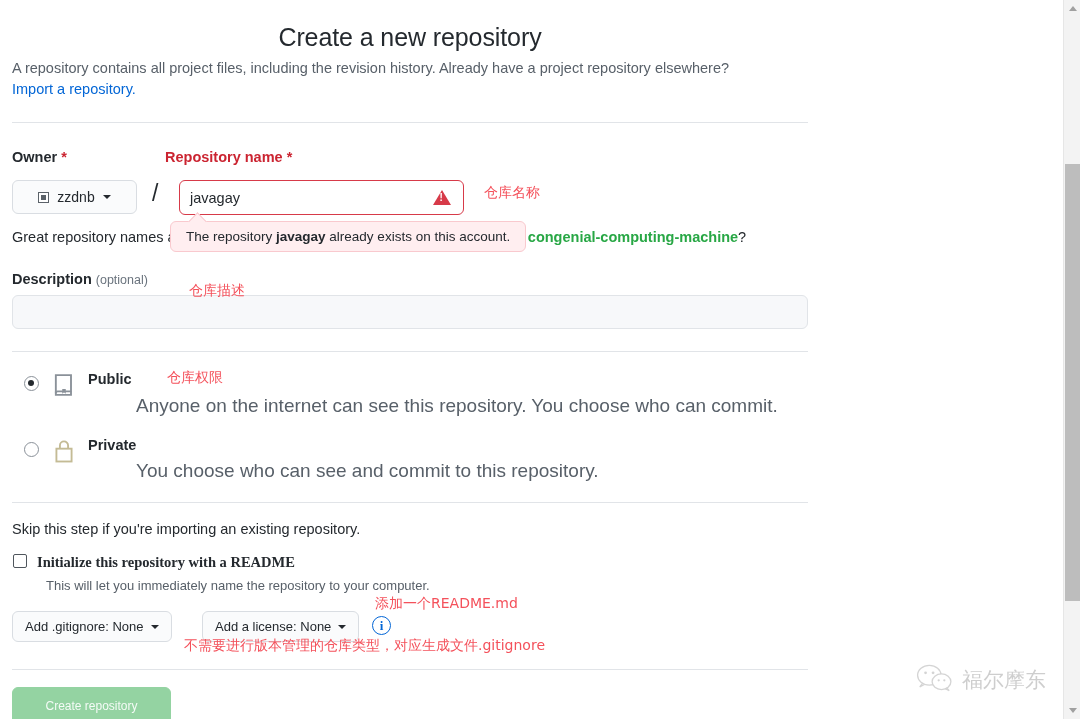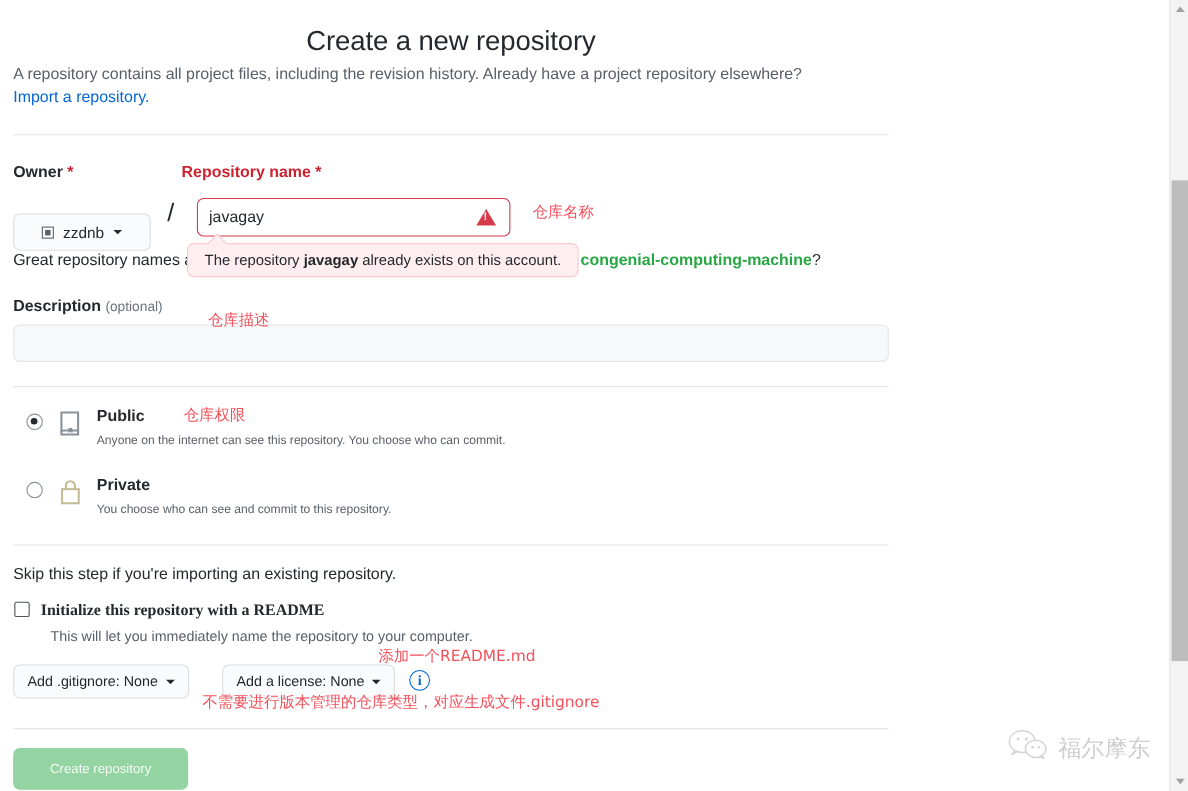--- a/index.html
+++ b/index.html
@@ -65,21 +65,21 @@
   .lbl.reponame { left: 153px; top: 0; color: #cb2431; }
   .req { color: #cb2431; font-weight: bold; }
 
   .namerow {
     position: relative;
     height: 36px;
     margin-top: 9px;
   }
   .owner-btn {
     position: absolute;
-    left: 0; top: 14px;
+    left: 0; top: 0;
     width: 125px; height: 34px;
     border: 1px solid #d9dde2;
     border-radius: 6px;
     background: #fafbfc;
     display: flex;
     align-items: center;
     justify-content: center;
     gap: 8px;
     font-size: 14px;
     color: #24292e;
@@ -249,23 +249,24 @@
     width: 28px; height: 28px;
   }
   .vis-title {
     font-size: 14.5px;
     font-weight: bold;
     color: #24292e;
     line-height: 1;
     padding-top: 3px;
   }
   .vis-desc {
-    font-size: 11px;
+    font-size: 19px;
     color: #586069;
     margin-top: 8px;
+    margin-left: 48px;
   }
   .rule.r3 { margin-top: 20px; }
 
   
   .skip {
     margin-top: 18px;
     font-size: 14.5px;
     color: #24292e;
   }
   .check-row {
@@ -487,21 +488,21 @@
     </div>
 
     <hr class="rule r3">
 
     <div class="skip">Skip this step if you're importing an existing repository.</div>
 
     <div class="check-row">
       <span class="checkbox"></span>
       <span class="check-title">Initialize this repository with a README</span>
       <div class="check-desc">This will let you immediately name the repository to your computer.</div>
-      <span class="anno" style="left:332px; top:42px;">添加一个README.md</span>
+      <span class="anno" style="left:363px; top:42px;">添加一个README.md</span>
     </div>
 
     <div class="btn-row">
       <div class="pick-btn license">
         <span>Add a license: None</span>
         <span class="caret"></span>
       </div>
       <div class="pick-btn gitignore">
         <span>Add .gitignore: None</span>
         <span class="caret"></span>

